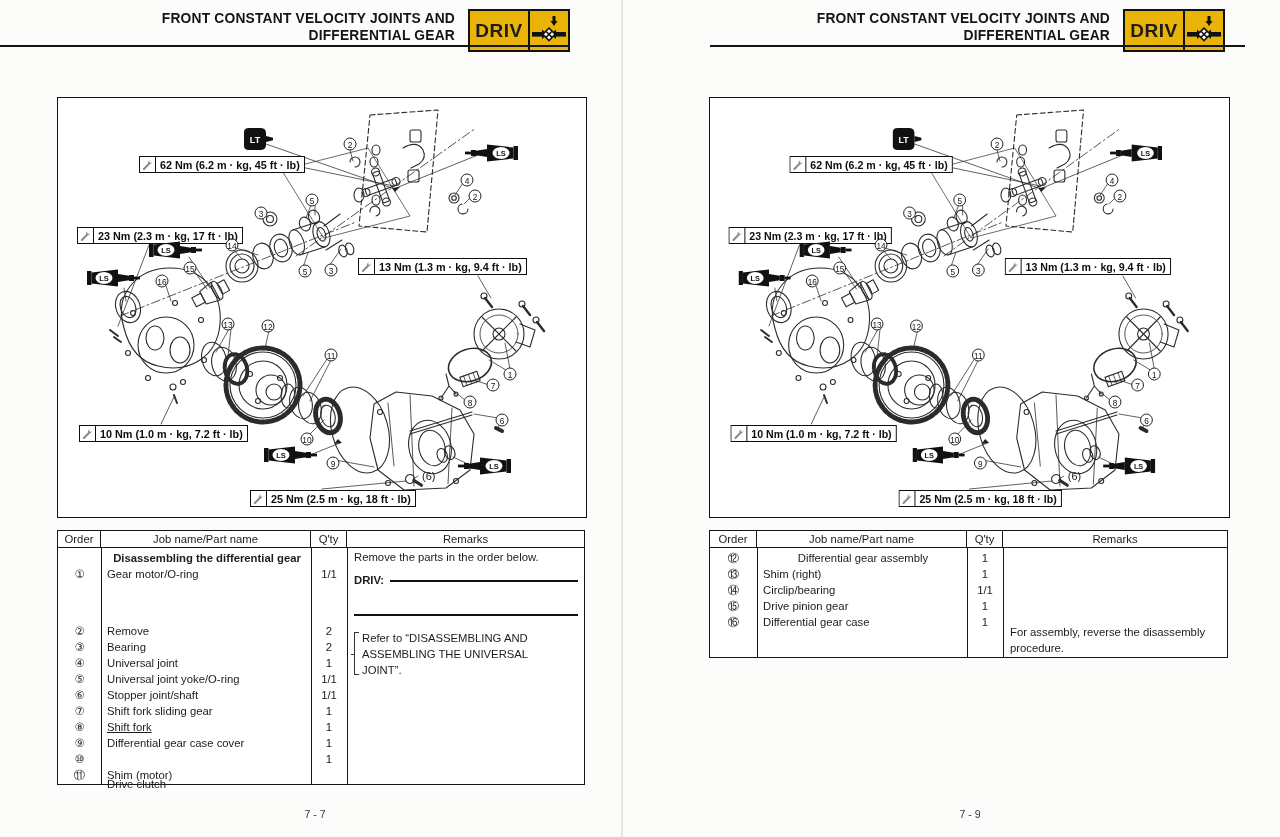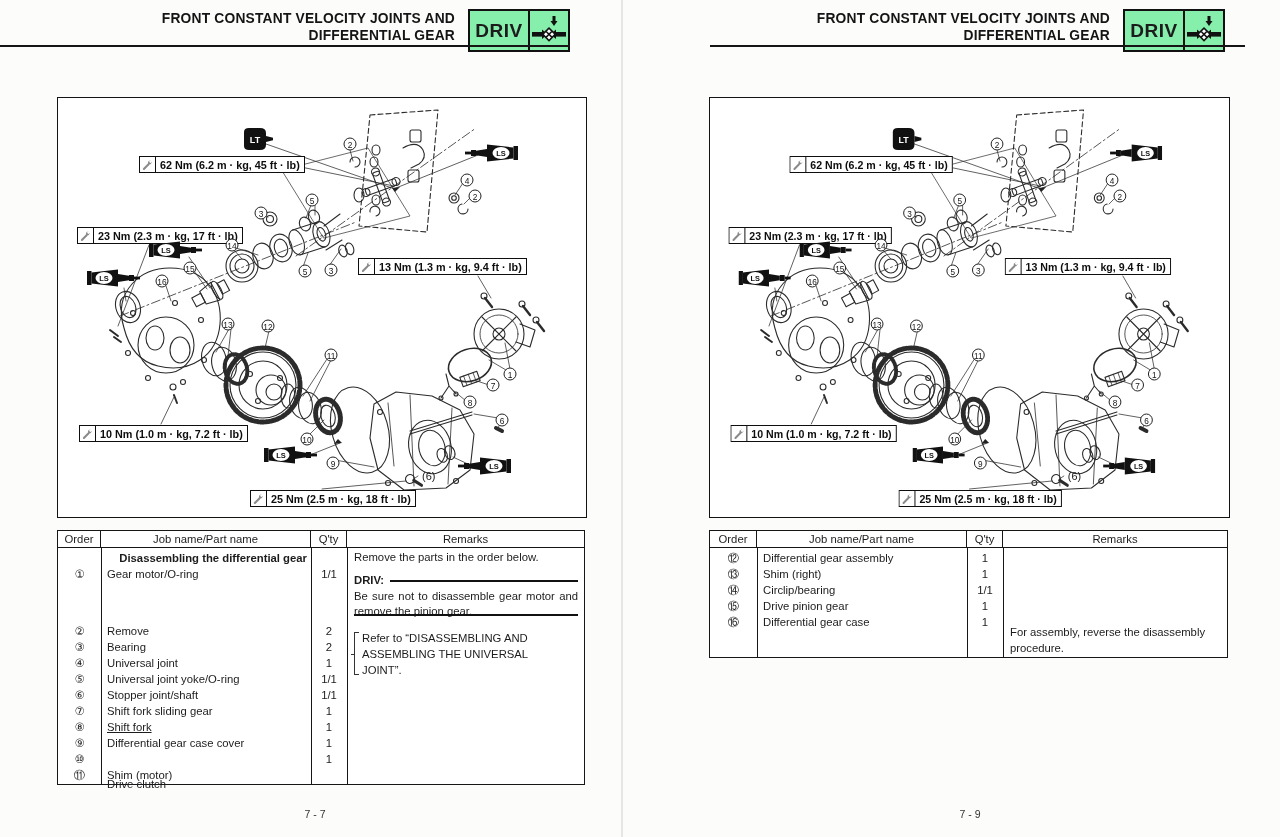--- a/index.html
+++ b/index.html
@@ -3,21 +3,21 @@
 <meta charset="utf-8">
 <style>
   html,body{margin:0;padding:0;background:#f6f6f4;}
   .canvas{position:relative;width:1280px;height:837px;background:#fcfcfb;overflow:hidden;
           font-family:"Liberation Sans","DejaVu Sans",sans-serif;color:#1c1c1c;}
   .seam{position:absolute;top:0;left:621px;width:2px;height:837px;background:#e6e6e3;}
 
   
   .title-block{position:absolute;width:402px;text-align:right;font-weight:bold;
                font-size:13.8px;line-height:17px;letter-spacing:.2px;color:#141414;}
-  .drv-badge{position:absolute;width:102px;height:43px;border:2.3px solid #111;background:#86efac;
+  .drv-badge{position:absolute;width:102px;height:43px;border:2.3px solid #111;background:#eab308;
              display:flex;box-sizing:border-box;}
   .drv-label{width:58px;display:flex;align-items:center;justify-content:center;
              font-weight:bold;font-size:19px;letter-spacing:.5px;border-right:2.3px solid #111;}
   .drv-icon{flex:1;display:flex;align-items:center;justify-content:center;}
   .hrule{position:absolute;height:2.4px;background:#151515;}
 
   
   .diagram{position:absolute;top:97px;height:419px;border:1.6px solid #131313;background:#fff;box-sizing:content-box;}
   .diagram-inner{position:absolute;left:0;top:0;width:528px;height:419px;transform-origin:0 0;}
   .art{position:absolute;left:0;top:0;}
@@ -422,30 +422,29 @@
       <div class="tbody" style="height:236px">
         <div class="vline" style="left:43px"></div>
         <div class="vline" style="left:253px"></div>
         <div class="vline" style="left:289px"></div>
         <div class="remarks-region" style="left:290px;right:0">
           <div class="rm-line" style="top:2px">Remove the parts in the order below.</div>
           <div class="note-row" style="top:26px">
             <span class="note-label">DRIV:</span>
             <span class="note-line"></span>
           </div>
-          <div class="note-text" style="top:41px">Be sure not to disassemble gear motor and remove the pinion gear.</div>
           <div class="note-underline" style="top:66px"></div>
           <div class="refer-block" style="top:82px">
             <span class="bracket">
                 <i></i>
               </span>
             <div>Refer to “DISASSEMBLING AND ASSEMBLING THE UNIVERSAL JOINT”.</div>
           </div>
         </div>
-      <div class="row-cell" style="left: 49px; top: 2px; width: 200px; text-align: right; font-weight: bold;">Disassembling the differential gear</div>
+      <div class="row-cell" style="left: 49px; top: 2px; width: 200px; text-align: center; font-weight: bold;">Disassembling the differential gear</div>
           <div class="row-cell" style="left: 0px; top: 18px; width: 43px; text-align: center;">①</div>
           <div class="row-cell" style="left: 49px; top: 18px; width: 200px; text-align: left;">Gear motor/O-ring</div>
           <div class="row-cell" style="left: 253px; top: 18px; width: 36px; text-align: center;">1/1</div>
           <div class="row-cell" style="left: 0px; top: 75px; width: 43px; text-align: center;">②</div>
           <div class="row-cell" style="left: 49px; top: 75px; width: 200px; text-align: left;">Remove</div>
           <div class="row-cell" style="left: 253px; top: 75px; width: 36px; text-align: center;">2</div>
           <div class="row-cell" style="left: 0px; top: 91px; width: 43px; text-align: center;">③</div>
           <div class="row-cell" style="left: 49px; top: 91px; width: 200px; text-align: left;">Bearing</div>
           <div class="row-cell" style="left: 253px; top: 91px; width: 36px; text-align: center;">2</div>
           <div class="row-cell" style="left: 0px; top: 107px; width: 43px; text-align: center;">④</div>
@@ -651,21 +650,21 @@
         <div class="thcell" style="flex:1">Remarks</div>
       </div>
       <div class="tbody" style="height:109px">
         <div class="vline" style="left:47px"></div>
         <div class="vline" style="left:257px"></div>
         <div class="vline" style="left:293px"></div>
         <div class="remarks-region" style="left:294px;right:0">
           <div class="rm-line" style="top:76px;line-height:16px">For assembly, reverse the disassembly procedure.</div>
         </div>
       <div class="row-cell" style="left: 0px; top: 2px; width: 47px; text-align: center;">⑫</div>
-          <div class="row-cell" style="left: 53px; top: 2px; width: 200px; text-align: left;">Differential gear assembly</div>
+          <div class="row-cell" style="left: 53px; top: 2px; width: 200px; text-align: center;">Differential gear assembly</div>
           <div class="row-cell" style="left: 257px; top: 2px; width: 36px; text-align: center;">1</div>
           <div class="row-cell" style="left: 0px; top: 18px; width: 47px; text-align: center;">⑬</div>
           <div class="row-cell" style="left: 53px; top: 18px; width: 200px; text-align: left;">Shim (right)</div>
           <div class="row-cell" style="left: 257px; top: 18px; width: 36px; text-align: center;">1</div>
           <div class="row-cell" style="left: 0px; top: 34px; width: 47px; text-align: center;">⑭</div>
           <div class="row-cell" style="left: 53px; top: 34px; width: 200px; text-align: left;">Circlip/bearing</div>
           <div class="row-cell" style="left: 257px; top: 34px; width: 36px; text-align: center;">1/1</div>
           <div class="row-cell" style="left: 0px; top: 50px; width: 47px; text-align: center;">⑮</div>
           <div class="row-cell" style="left: 53px; top: 50px; width: 200px; text-align: left;">Drive pinion gear</div>
           <div class="row-cell" style="left: 257px; top: 50px; width: 36px; text-align: center;">1</div>

